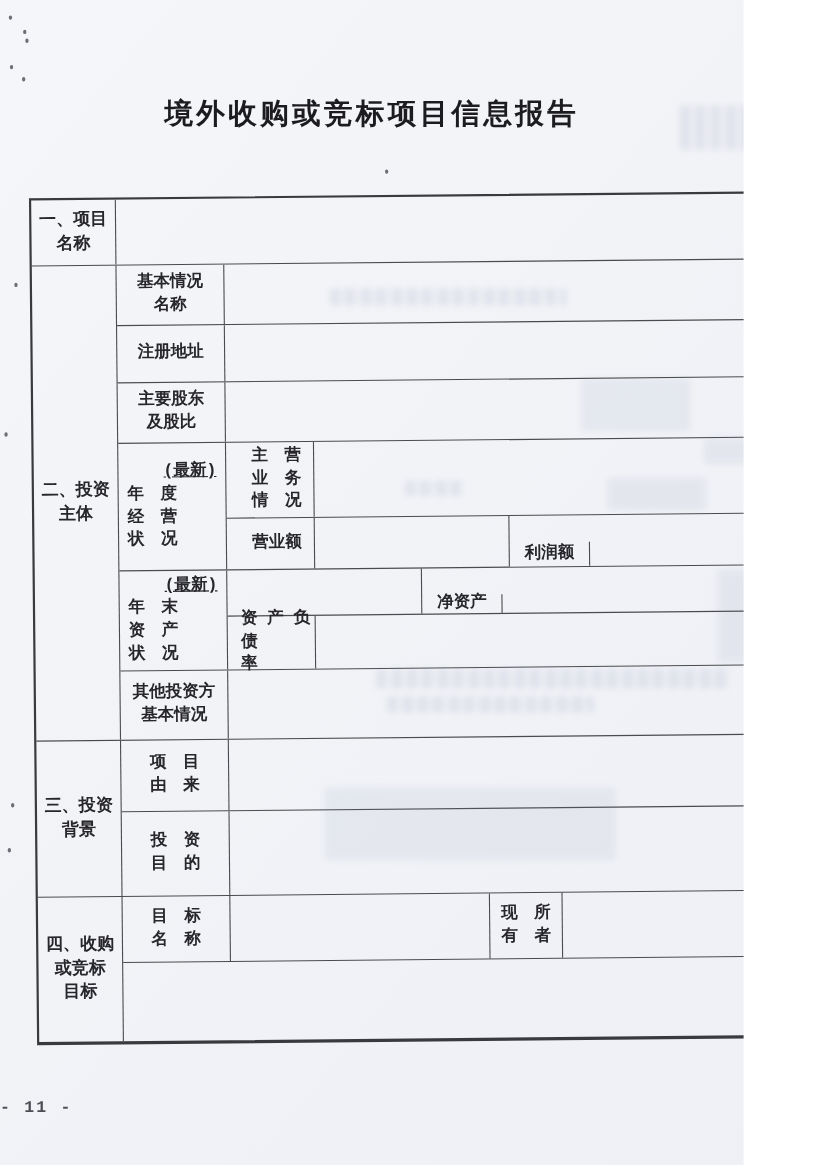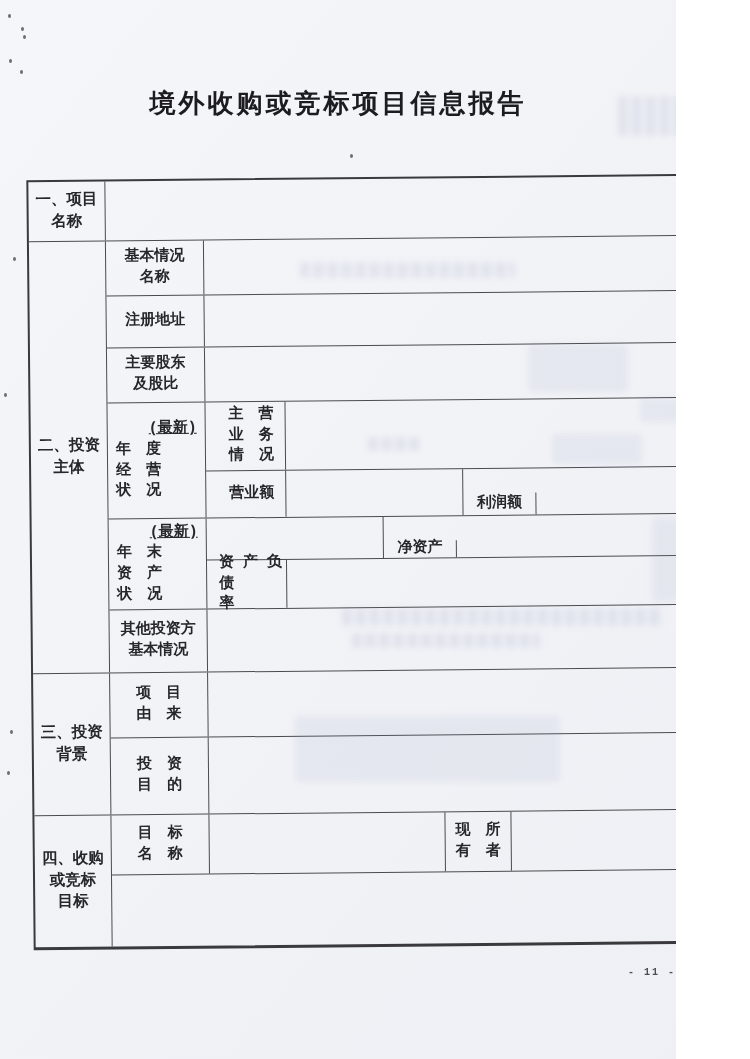--- a/index.html
+++ b/index.html
@@ -51,22 +51,22 @@
   .lbl-block{text-align:left;}
   .u{display:block;text-decoration:underline;margin-left:33px;}
   .h60{flex:0 0 60px;} .h55{flex:0 0 55px;} .h52{flex:0 0 52px;}
   .h116{flex:0 0 116px;} .h69{flex:0 0 69px;} .h47{flex:1;}
   .h91{flex:0 0 91px;} .h42{flex:0 0 42px;} .h49{flex:1;}
   .h63{flex:1;} .h65{flex:0 0 65px;} .h77{flex:1;}
   .hb432{flex:0 0 432px;} .hb142{flex:0 0 142px;} .hb135{flex:1;}
   .hd60{flex:0 0 60px;} .hd75{flex:1;}
   .debtlbl .lbl-block{text-align:left;}
   .pagenum{
-    position:absolute;left:0;top:967px;width:100%;text-align:right;
-    font-size:10px;font-weight:700;letter-spacing:2px;color:#4d4d55;
+    position:absolute;left:0;top:999px;width:100%;text-align:left;
+    font-size:15px;font-weight:700;letter-spacing:2px;color:#4d4d55;
   }
   
   .smudge{position:absolute;filter:blur(3px);opacity:.55;pointer-events:none;
     background:repeating-linear-gradient(90deg,rgba(128,140,176,.28) 0 9px,rgba(128,140,176,.06) 9px 14px);
     border-radius:3px;}
   .smudge.block{background:rgba(132,144,180,.20);}
   .speck{position:absolute;width:3px;height:4px;background:#55565e;border-radius:50%;opacity:.85;pointer-events:none;}
 </style>
 </head>
 <body>

